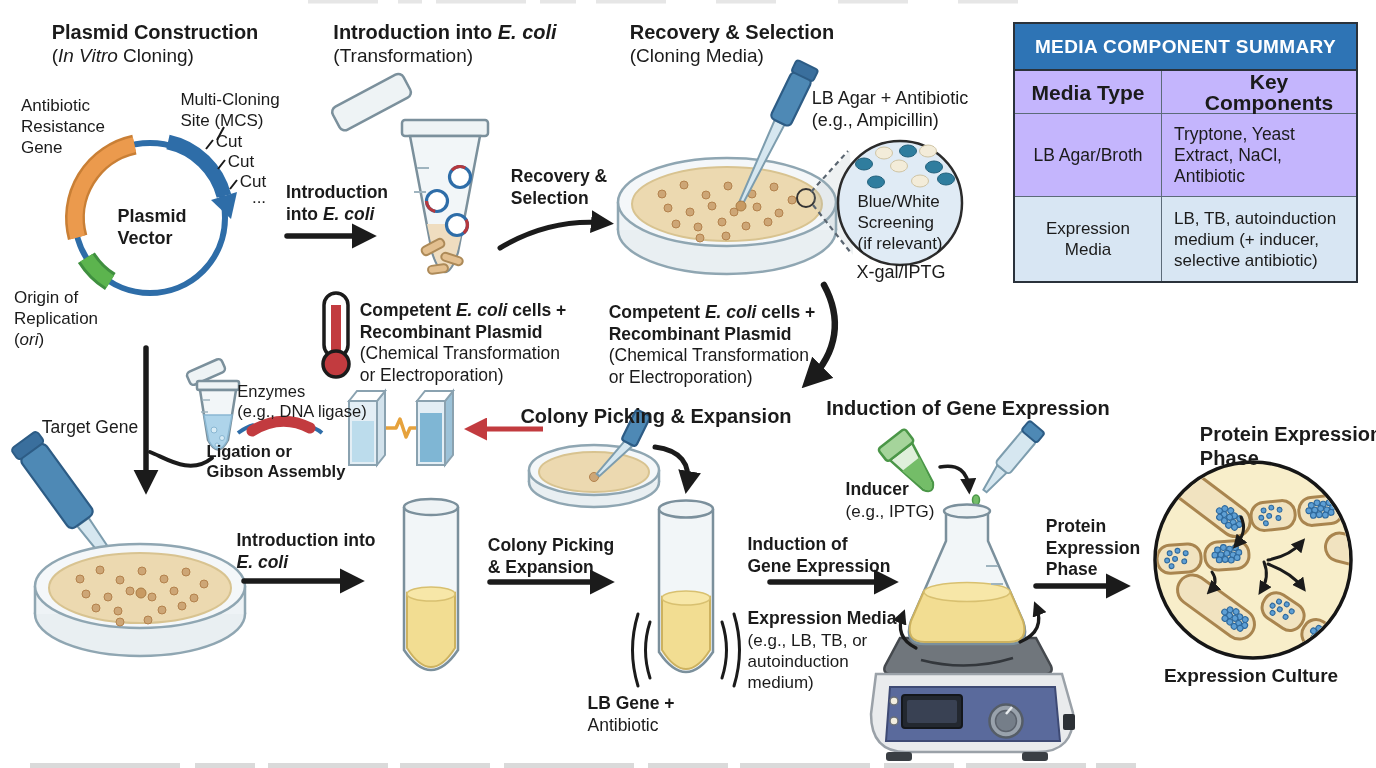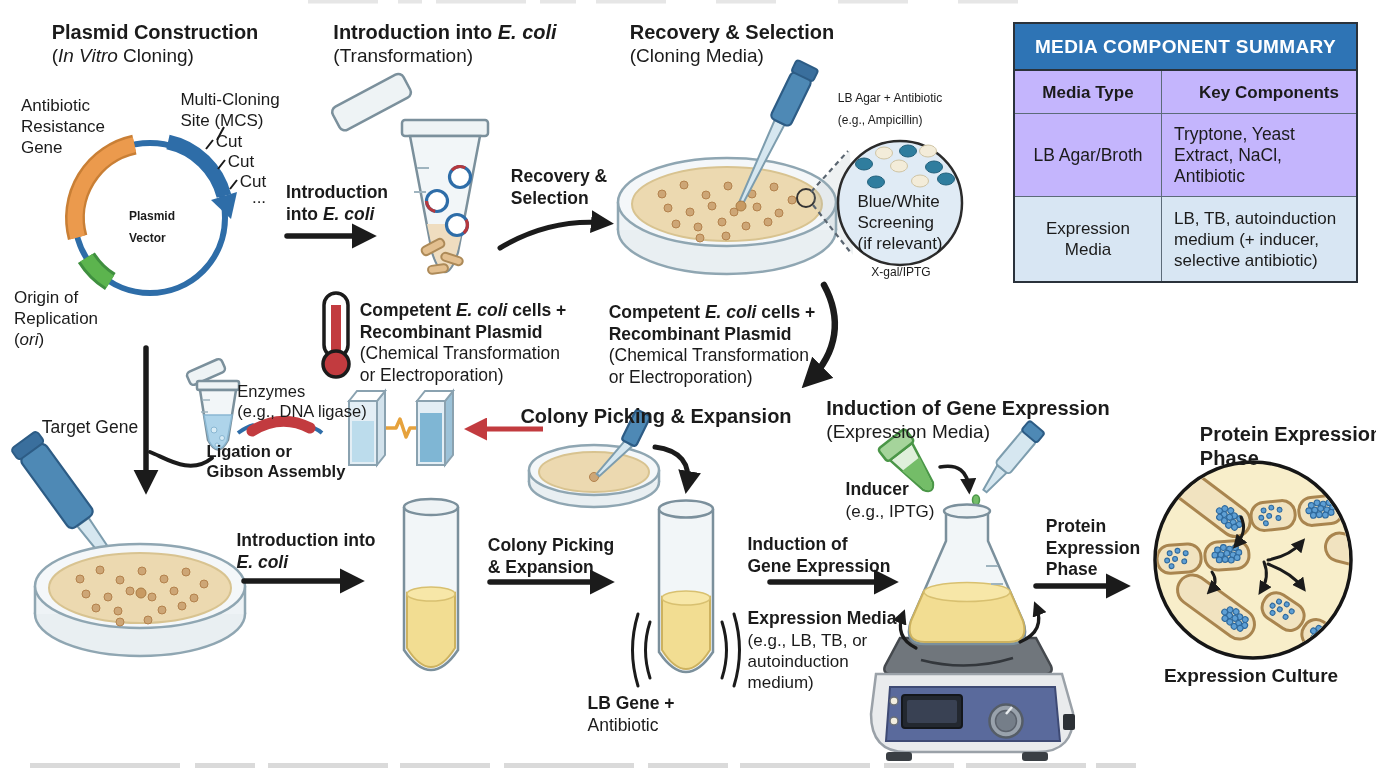--- a/index.html
+++ b/index.html
@@ -5,32 +5,32 @@
   html,body{margin:0;padding:0;background:#fff;}
   .canvas{position:relative;width:1376px;height:768px;background:#fff;overflow:hidden;
           font-family:"Liberation Sans",sans-serif;color:var(--ink,#1b1b1b);}
   .canvas svg{position:absolute;left:0;top:0;z-index:1;}
   .lbl{position:absolute;transform:translateX(-50%);text-align:left;white-space:nowrap;
        color:var(--ink,#1b1b1b);z-index:2;}
   .b{font-weight:bold}.i{font-style:italic}
   .fs16{font-size:16.5px;line-height:20px}
   .fs17{font-size:17px;line-height:21px}
   .fs175{font-size:17.5px;line-height:21.5px}
-  .fs18{font-size:12px;line-height:22px}
+  .fs18{font-size:18px;line-height:22px}
   .fs19{font-size:19px;line-height:23px}
   .fs20{font-size:20px;line-height:24px}
   
   .media-table{position:absolute;left:1013px;top:22px;width:345px;height:261px;
     border:2.5px solid #2a323b;background:#c4b5fd;z-index:3;display:flex;flex-direction:column;
     box-sizing:border-box;color:var(--ink,#1b1b1b);}
   .tbl-title{flex:0 0 45px;background:var(--table-header-blue,#2e74b5);color:#fff;font-weight:bold;
     font-size:19px;display:flex;align-items:center;justify-content:center;letter-spacing:.4px;
     border-bottom:2px solid #2a323b;}
   .tbl-row{display:flex;border-bottom:1.5px solid #5c6b79;}
-  .tbl-head{flex:0 0 42px;font-size:17px;gap:16px;}
+  .tbl-head{flex:0 0 42px;font-size:21px;gap:16px;}
   .r1{flex:0 0 82px;font-size:17.5px;}
   .r2{flex:1;background:var(--table-row-blue,#d8e6f3);font-size:17px;border-bottom:none;}
   .c1{width:147px;display:flex;align-items:center;justify-content:center;text-align:center;
     border-right:1.5px solid #5c6b79;padding:0 14px;box-sizing:border-box;line-height:21px;}
   .c2{flex:1;display:flex;align-items:center;justify-content:center;text-align:center;
     padding:0 8px 0 12px;box-sizing:border-box;line-height:21px;}
   .c2.left{justify-content:flex-start;text-align:left;}
   .tbl-head .c1,.tbl-head .c2{font-weight:bold;}
   
   .ring{stroke:var(--plasmid-blue,#2e6da8);}
@@ -548,21 +548,20 @@
 
 <div class="lbl fs17" style="left:822px;top:608px;">
   <div class="b fs175">Expression Media</div>
   <div>(e.g., LB, TB, or</div>
   <div>autoinduction</div>
   <div>medium)</div>
 </div>
 
 <div class="lbl fs20 b" style="left:968px;top:396px;">
   <div>Induction of Gene Expression</div>
-  <div class="fs19" style="font-weight:normal;">(Expression Media)</div>
 </div>
 
 <div class="lbl fs17" style="left:890px;top:479px;">
   <div class="b fs175">Inducer</div>
   <div>(e.g., IPTG)</div>
 </div>
 
 <div class="lbl fs175 b" style="left:1093px;top:516px;">
   <div>Protein</div>
       <div>Expression</div>

